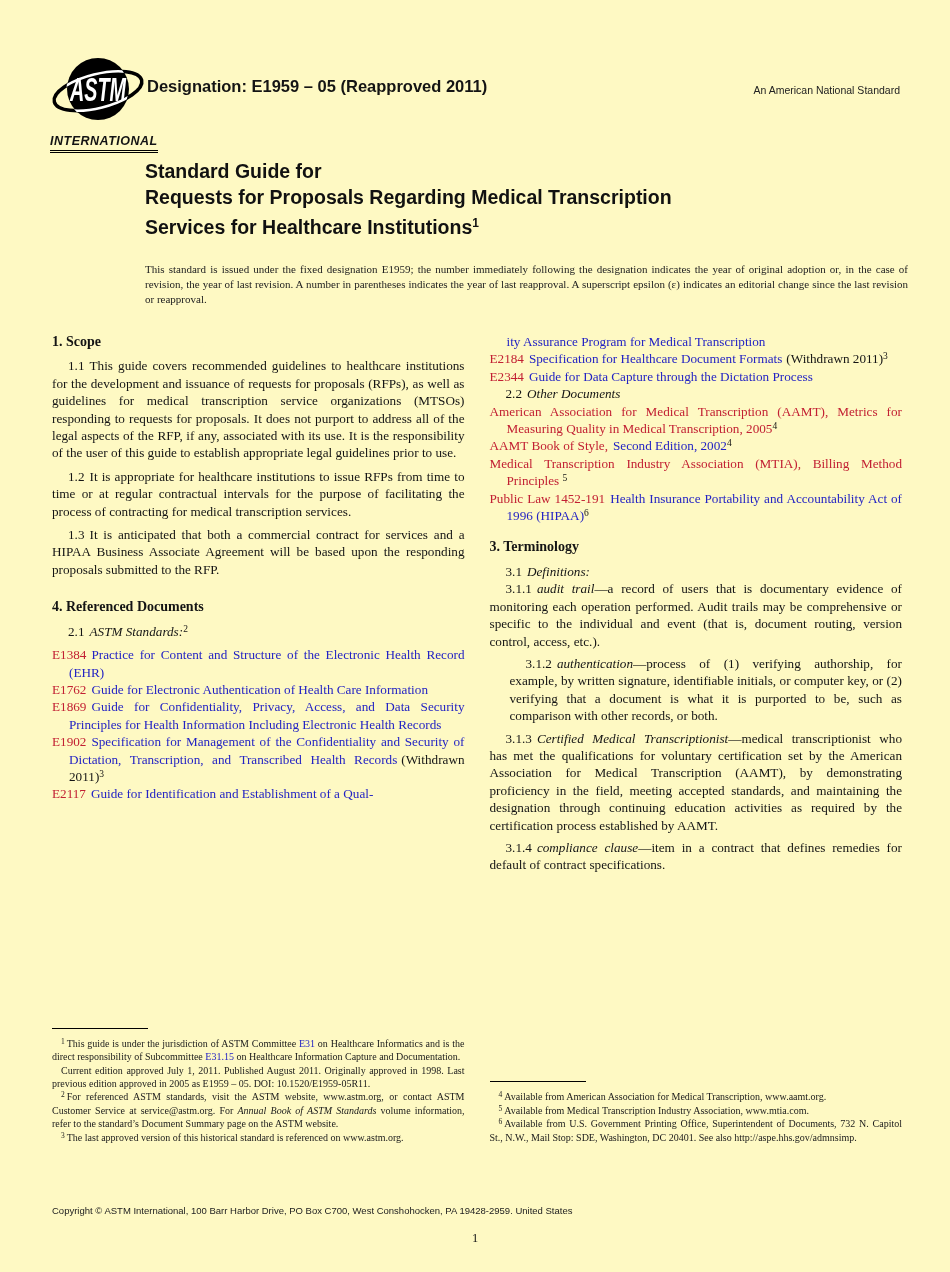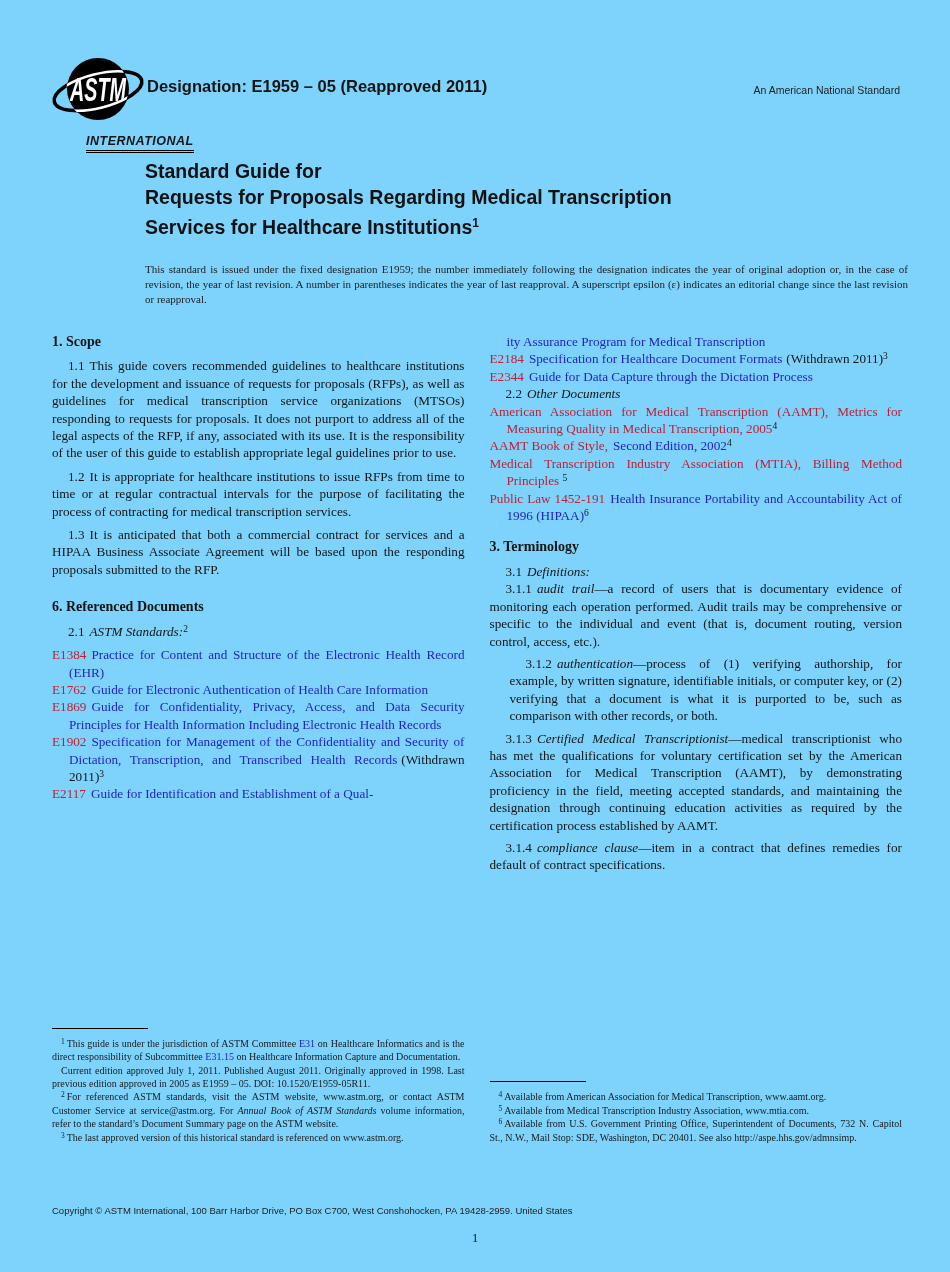--- a/index.html
+++ b/index.html
@@ -1,23 +1,23 @@
 <!DOCTYPE html>
 <html style="--link-red: #c22033; --link-blue: #2323c4;"><head>
 <meta charset="utf-8">
 <style>
   html,body{margin:0;padding:0;background:#888;}
   .page{
-    position:relative;width:950px;height:1272px;margin:0 auto;background:#7dd3fc;
+    position:relative;width:950px;height:1272px;margin:0 auto;background:#fef9c3;
     font-family:"Liberation Serif",serif;color:#141414;overflow:hidden;
   }
   
   .logo{position:absolute;top:55px;left:50px;width:118px;text-align:left;}
   .logo-sub{font-family:"Liberation Sans",sans-serif;font-weight:bold;font-style:italic;
-    font-size:12.5px;letter-spacing:.5px;margin-top:-4px;border-bottom:3px double #000;padding-bottom:2px;display:inline-block;margin-left:36px;}
+    font-size:12.5px;letter-spacing:.5px;margin-top:-4px;border-bottom:3px double #000;padding-bottom:2px;display:inline-block;}
   .designation{position:absolute;top:77px;left:147px;font-family:"Liberation Sans",sans-serif;
     font-weight:bold;font-size:16.5px;}
   .ans-note{position:absolute;top:84px;right:50px;font-family:"Liberation Sans",sans-serif;
     font-size:10.5px;color:#222;}
   
   .titleblock{position:absolute;top:158px;left:145px;right:42px;}
   .doc-title{margin:0;font-family:"Liberation Sans",sans-serif;font-weight:bold;
     font-size:19.5px;line-height:26px;color:#111;}
   .tsup{font-size:12px;vertical-align:7px;}
   .issued{margin:22px 0 0 0;font-size:11px;line-height:14.8px;text-align:justify;color:#222;}
@@ -83,21 +83,21 @@
 
   <div class="columns">
 
     <div class="col">
       <h3 class="sec-head">1.  Scope</h3>
 
       <p class="para"><span class="pnum">1.1</span><span>This guide covers recommended guidelines to healthcare institutions for the development and issuance of requests for proposals (RFPs), as well as guidelines for medical transcription service organizations (MTSOs) responding to requests for proposals. It does not purport to address all of the legal aspects of the RFP, if any, associated with its use. It is the responsibility of the user of this guide to establish appropriate legal guidelines prior to use.</span></p>
       <p class="para"><span class="pnum">1.2</span><span>It is appropriate for healthcare institutions to issue RFPs from time to time or at regular contractual intervals for the purpose of facilitating the process of contracting for medical transcription services.</span></p>
       <p class="para"><span class="pnum">1.3</span><span>It is anticipated that both a commercial contract for services and a HIPAA Business Associate Agreement will be based upon the responding proposals submitted to the RFP.</span></p>
 
-      <h3 class="sec-head spaced">6.  Referenced Documents</h3>
+      <h3 class="sec-head spaced">4.  Referenced Documents</h3>
       <p class="para"><span class="pnum">2.1</span><span class="sublabel">ASTM Standards:</span><sup class="s">2</sup></p>
 
       <p class="ref"><span class="code">E1384</span><span class="ltitle">Practice for Content and Structure of the Electronic Health Record (EHR)</span></p>
       <p class="ref"><span class="code">E1762</span><span class="ltitle">Guide for Electronic Authentication of Health Care Information</span></p>
       <p class="ref"><span class="code">E1869</span><span class="ltitle">Guide for Confidentiality, Privacy, Access, and Data Security Principles for Health Information Including Electronic Health Records</span></p>
       <p class="ref"><span class="code">E1902</span><span class="ltitle">Specification for Management of the Confidentiality and Security of Dictation, Transcription, and Transcribed Health Records</span><span class="bsuffix">(Withdrawn 2011)</span><sup class="s">3</sup></p>
       <p class="ref"><span class="code">E2117</span><span class="ltitle">Guide for Identification and Establishment of a Qual-</span></p>
 
       <div class="fnblock">
         <div class="fnrule"></div>

